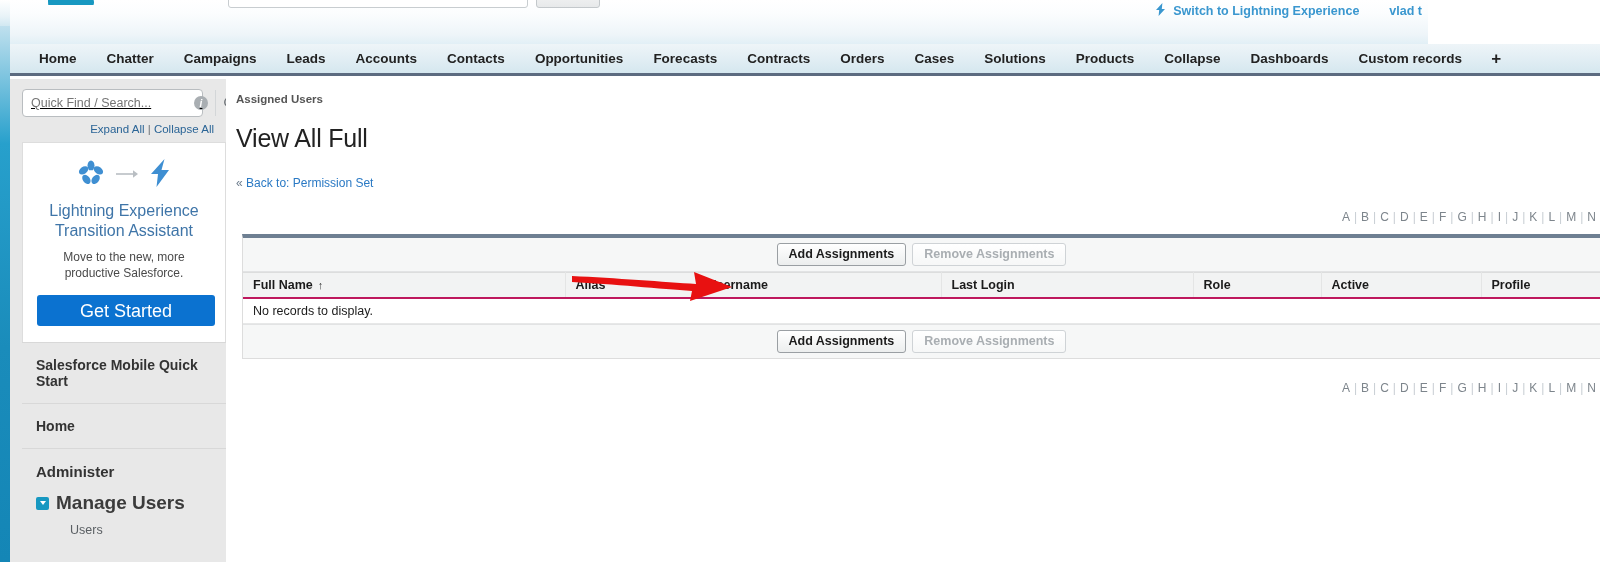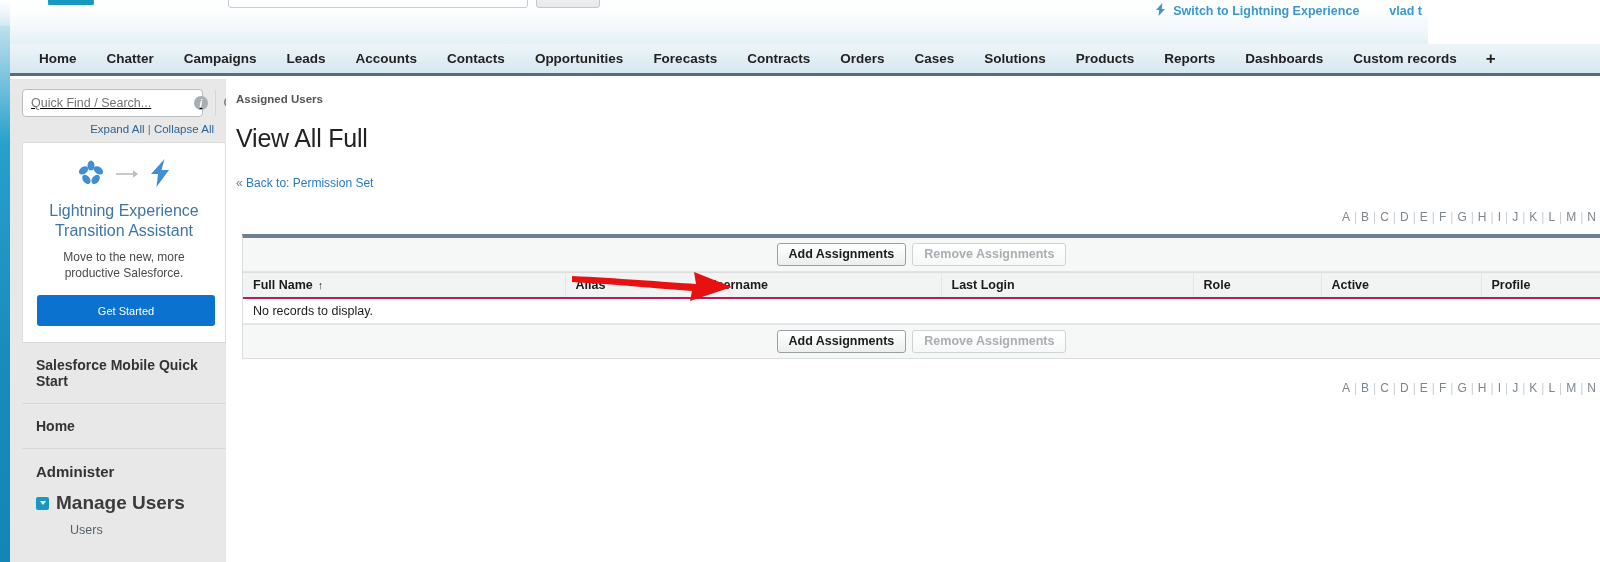--- a/index.html
+++ b/index.html
@@ -117,21 +117,21 @@
   }
   .promo-icons { display:flex; align-items:center; justify-content:center; gap:10px; margin-bottom: 10px; }
   .promo-title {
     font-size: 16px; color: #3f75a8; line-height: 1.25; margin-bottom: 8px;
   }
   .promo-sub { font-size: 12px; color: #4a4a4a; line-height: 1.35; }
   .promo-btn {
     display:block; width: 178px; margin: 14px auto 0;
     height: 31px; line-height: 31px;
     background: #0b72d0; color: #fff; border: 0; border-radius: 3px;
-    font-size: 11px; font-family:"Liberation Sans",sans-serif; cursor:pointer;
+    font-size: 18px; font-family:"Liberation Sans",sans-serif; cursor:pointer;
   }
 
   .side-section {
     margin-left: 12px; width: 204px;
     border-bottom: 1px solid #d8d8d8;
     padding: 14px 0 14px 14px;
   }
   .side-section.first { border-top: 1px solid #d8d8d8; }
   .side-h { font-size: 14px; font-weight: bold; color: #333; }
 
@@ -247,21 +247,21 @@
       <div class="tab">Leads</div>
       <div class="tab">Accounts</div>
       <div class="tab">Contacts</div>
       <div class="tab">Opportunities</div>
       <div class="tab">Forecasts</div>
       <div class="tab">Contracts</div>
       <div class="tab">Orders</div>
       <div class="tab">Cases</div>
       <div class="tab">Solutions</div>
       <div class="tab">Products</div>
-      <div class="tab">Reports</div>
+      <div class="tab">Collapse</div>
       <div class="tab">Dashboards</div>
       <div class="tab">Custom records</div>
       <div class="tab plus">+</div>
     </div>
 
   <div class="sidebar">
 
     <div class="quickfind-row">
       <div class="quickfind">
         <input class="qf-input" value="" placeholder="Quick Find / Search..." style="">

